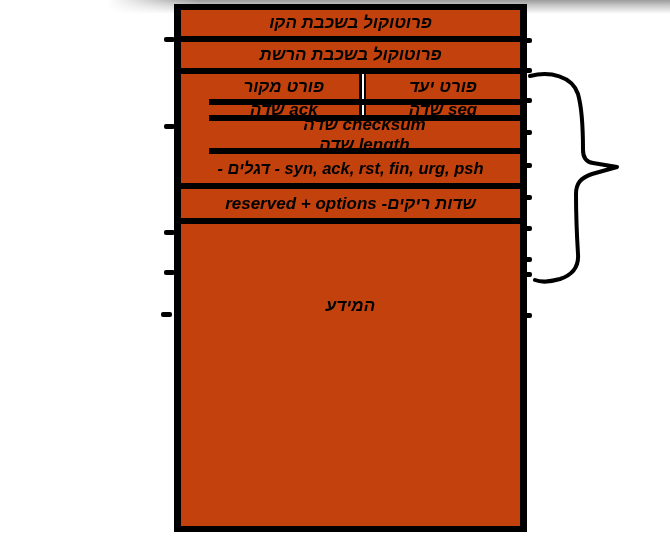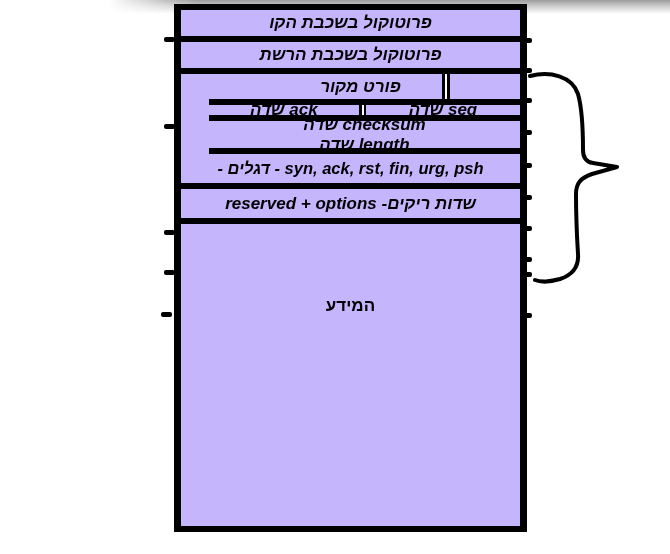--- a/index.html
+++ b/index.html
@@ -11,34 +11,34 @@
   .canvas{position:absolute;left:0;top:0;width:670px;height:554px;background:#ffffff;}
 
   
   .top-shade{position:absolute;left:108px;top:0;width:562px;height:14px;
     background:linear-gradient(to bottom,#9c9c9c 0%,#c9c9c9 40%,#ffffff 100%);z-index:0;}
   .top-shade-fade{position:absolute;left:108px;top:0;width:90px;height:14px;
     background:linear-gradient(to right,#ffffff 0%,rgba(255,255,255,0) 100%);z-index:1;}
 
   
   .stack{position:absolute;left:174px;top:4px;width:353px;height:528px;
-    box-sizing:border-box;background:#c4b5fd;
+    box-sizing:border-box;background:#c2410c;
     border:6px solid #000;border-left-width:7px;border-right-width:7px;
     display:flex;flex-direction:column;z-index:2;}
   .row{box-sizing:border-box;border-bottom:6px solid #000;
     display:flex;align-items:center;justify-content:center;
     font-weight:bold;font-style:italic;font-size:17px;color:#000;white-space:nowrap;}
   .row.pair{padding:0;margin-left:28px;}
   .cell{box-sizing:border-box;height:100%;display:flex;align-items:center;justify-content:center;}
   .cell.left{width:163px;}
   .cell.right{width:168px;}
   .vdivider{width:8px;height:100%;
     background:linear-gradient(to right,#000 0 3px,#fff 3px 5px,#000 5px 8px);}
   .data-box{flex:1;box-sizing:border-box;display:flex;align-items:flex-start;justify-content:center;
-    padding-top:72px;font-weight:bold;font-size:17px;color:#000;}
+    padding-top:72px;font-weight:bold;font-style:italic;font-size:17px;color:#000;}
 
   
   .tick{position:absolute;width:11px;height:5px;background:#000;border-radius:2px;z-index:3;}
 
   
   .brace{position:absolute;left:526px;top:62px;z-index:2;}
   .tcp-label{position:absolute;left:636px;top:148px;font-weight:bold;font-style:italic;
     font-size:22px;color:#000;z-index:2;margin-left:48px;}
 </style>
 </head>
@@ -51,20 +51,21 @@
 
   <div class="stack">
 
     <div class="row" style="height:32px;" dir="rtl">פרוטוקול בשכבת הקו</div>
 
     <div class="row" style="height:32px;" dir="rtl">פרוטוקול בשכבת הרשת</div>
 
     <div class="row pair" style="height:31px;">
       <div class="cell left" dir="rtl">פורט מקור</div>
       <div class="vdivider"></div>
+      <div class="cell right" dir="rtl">פורט יעד</div>
     </div>
 
     <div class="row pair" style="height:16px;">
       <div class="cell left" dir="ltr">שדה ack</div>
       <div class="vdivider"></div>
       <div class="cell right" dir="ltr">שדה seq</div>
     </div>
 
     <div class="row pair" style="height:33px;flex-direction:column;">
       <div class="cell left" dir="ltr">שדה checksum</div>

